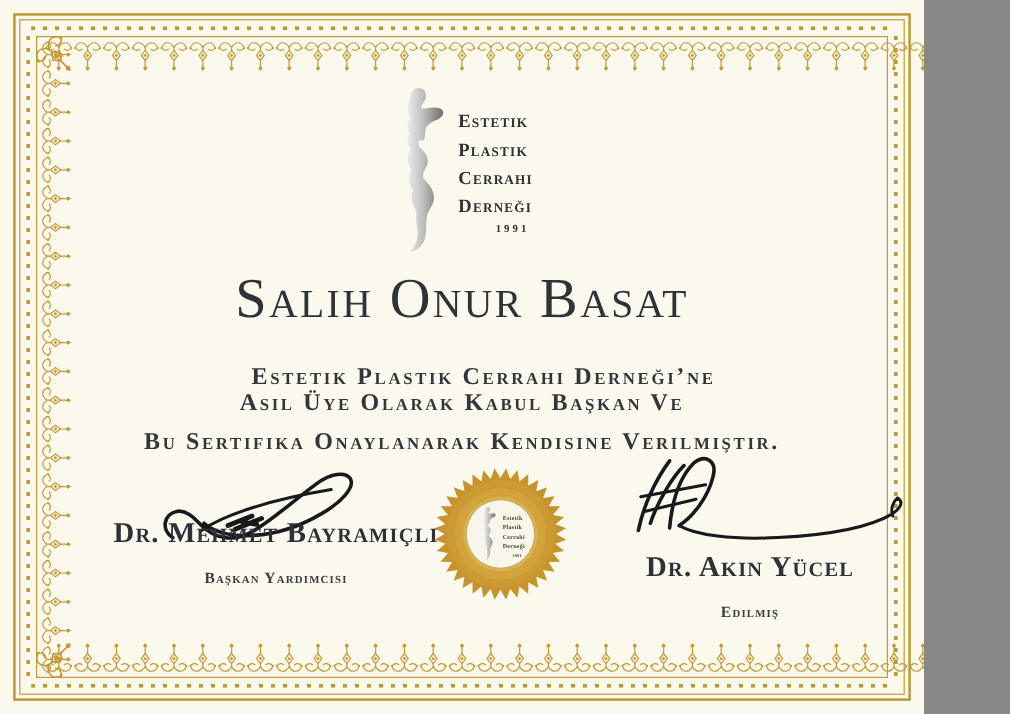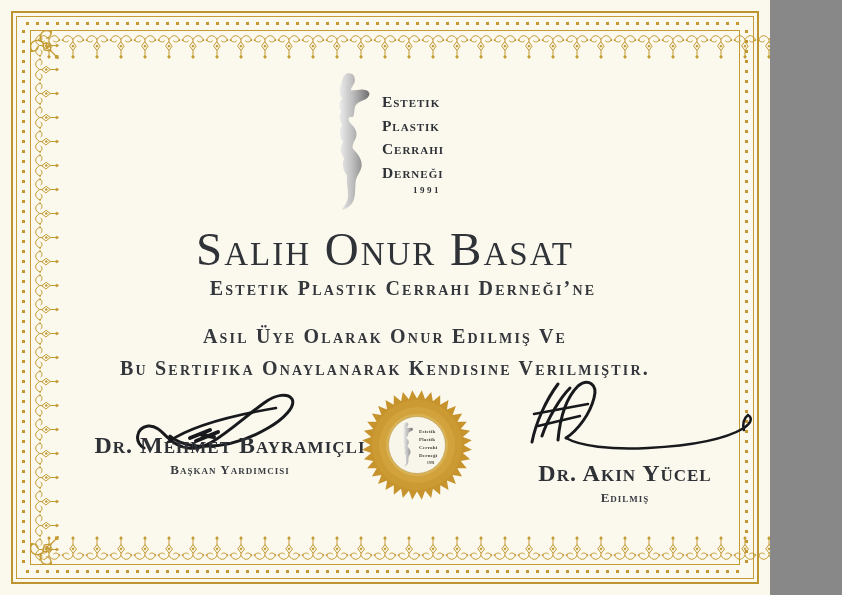--- a/index.html
+++ b/index.html
@@ -38,33 +38,33 @@
              line-height:23.5px;color:#2F3236;}
   .logo-year{font-size:9px;font-weight:bold;letter-spacing:2.5px;text-align:right;
              line-height:13px;color:#2F3236;padding-right:3px;}
   
   .recipient{position:absolute;top:222px;left:0;right:0;text-align:center;white-space:nowrap;
              font-variant:small-caps;font-weight:normal;font-size:47px;letter-spacing:2px;
              color:#2F3338;}
   .body-line{position:absolute;left:0;right:0;text-align:center;white-space:nowrap;
              font-variant:small-caps;font-weight:bold;font-size:20px;letter-spacing:2.2px;
              color:#33373B;}
-  .bl1{top:277px;padding-left:36px;} .bl2{top:325px;} .bl3{top:357px;}
+  .bl1{top:303px;padding-left:36px;} .bl2{top:325px;} .bl3{top:357px;}
   
   .sig-svg{position:absolute;}
   .sig-left-svg {left:128px;top:392px;width:185px;height:64px;}
   .sig-right-svg{left:508px;top:378px;width:270px;height:82px;}
   .seal-svg{position:absolute;left:361px;top:389px;width:112px;height:112px;}
   .sig-block{position:absolute;text-align:center;}
   .sig-block-left {left:62px;width:336px;top:432px;}
   .sig-block-right{left:480px;width:290px;top:460px;}
   .sig-name{font-variant:small-caps;font-weight:bold;font-size:24px;letter-spacing:1px;
             white-space:nowrap;color:#2E3136;}
   .sig-title{font-variant:small-caps;font-weight:bold;font-size:13px;letter-spacing:1px;
-             margin-top:3px;color:#3A3E42;}
+             margin-top:15px;color:#3A3E42;}
   .defs-holder{position:absolute;width:0;height:0;overflow:hidden;}
 </style>
 </head>
 <body>
 
 <div class="cert">
 
   <svg class="defs-holder" aria-hidden="true">
     <defs>
       <linearGradient id="figgrad" x1="0" y1="0" x2="1" y2="0">
@@ -235,21 +235,21 @@
       <div class="logo-line">Plastik</div>
       <div class="logo-line">Cerrahi</div>
       <div class="logo-line">Derneği</div>
       <div class="logo-year">1991</div>
     </div>
   </div>
 
   <div class="recipient">Salih Onur Basat</div>
 
   <div class="body-line bl1">Estetik Plastik Cerrahi Derneği’ne</div>
-  <div class="body-line bl2">Asil Üye Olarak Onur Edilmiş Ve</div>
+  <div class="body-line bl2">Asil Üye Olarak Kabul Başkan Ve</div>
   <div class="body-line bl3">Bu Sertifika Onaylanarak Kendisine Verilmiştir.</div>
 
   <svg class="sig-svg sig-left-svg" viewBox="0 0 185 64">
     <g stroke="#17191C" fill="none" stroke-linecap="round">
       <path stroke-width="3" d="M16,56 C6,50 8,36 20,34 C28,33 34,40 39,45 C52,58 68,60 84,50 C102,39 118,24 136,11 C148,2 160,1 164,7 C168,14 156,27 140,36 C118,49 94,56 68,54 C56,53 46,48 42,44"></path>
       <path stroke-width="4" d="M62,46 L82,38 M68,49 L90,40 M74,43 L86,45"></path>
       <path stroke-width="2.5" d="M40,50 C60,36 100,24 148,16"></path>
     </g>
   </svg>
 

